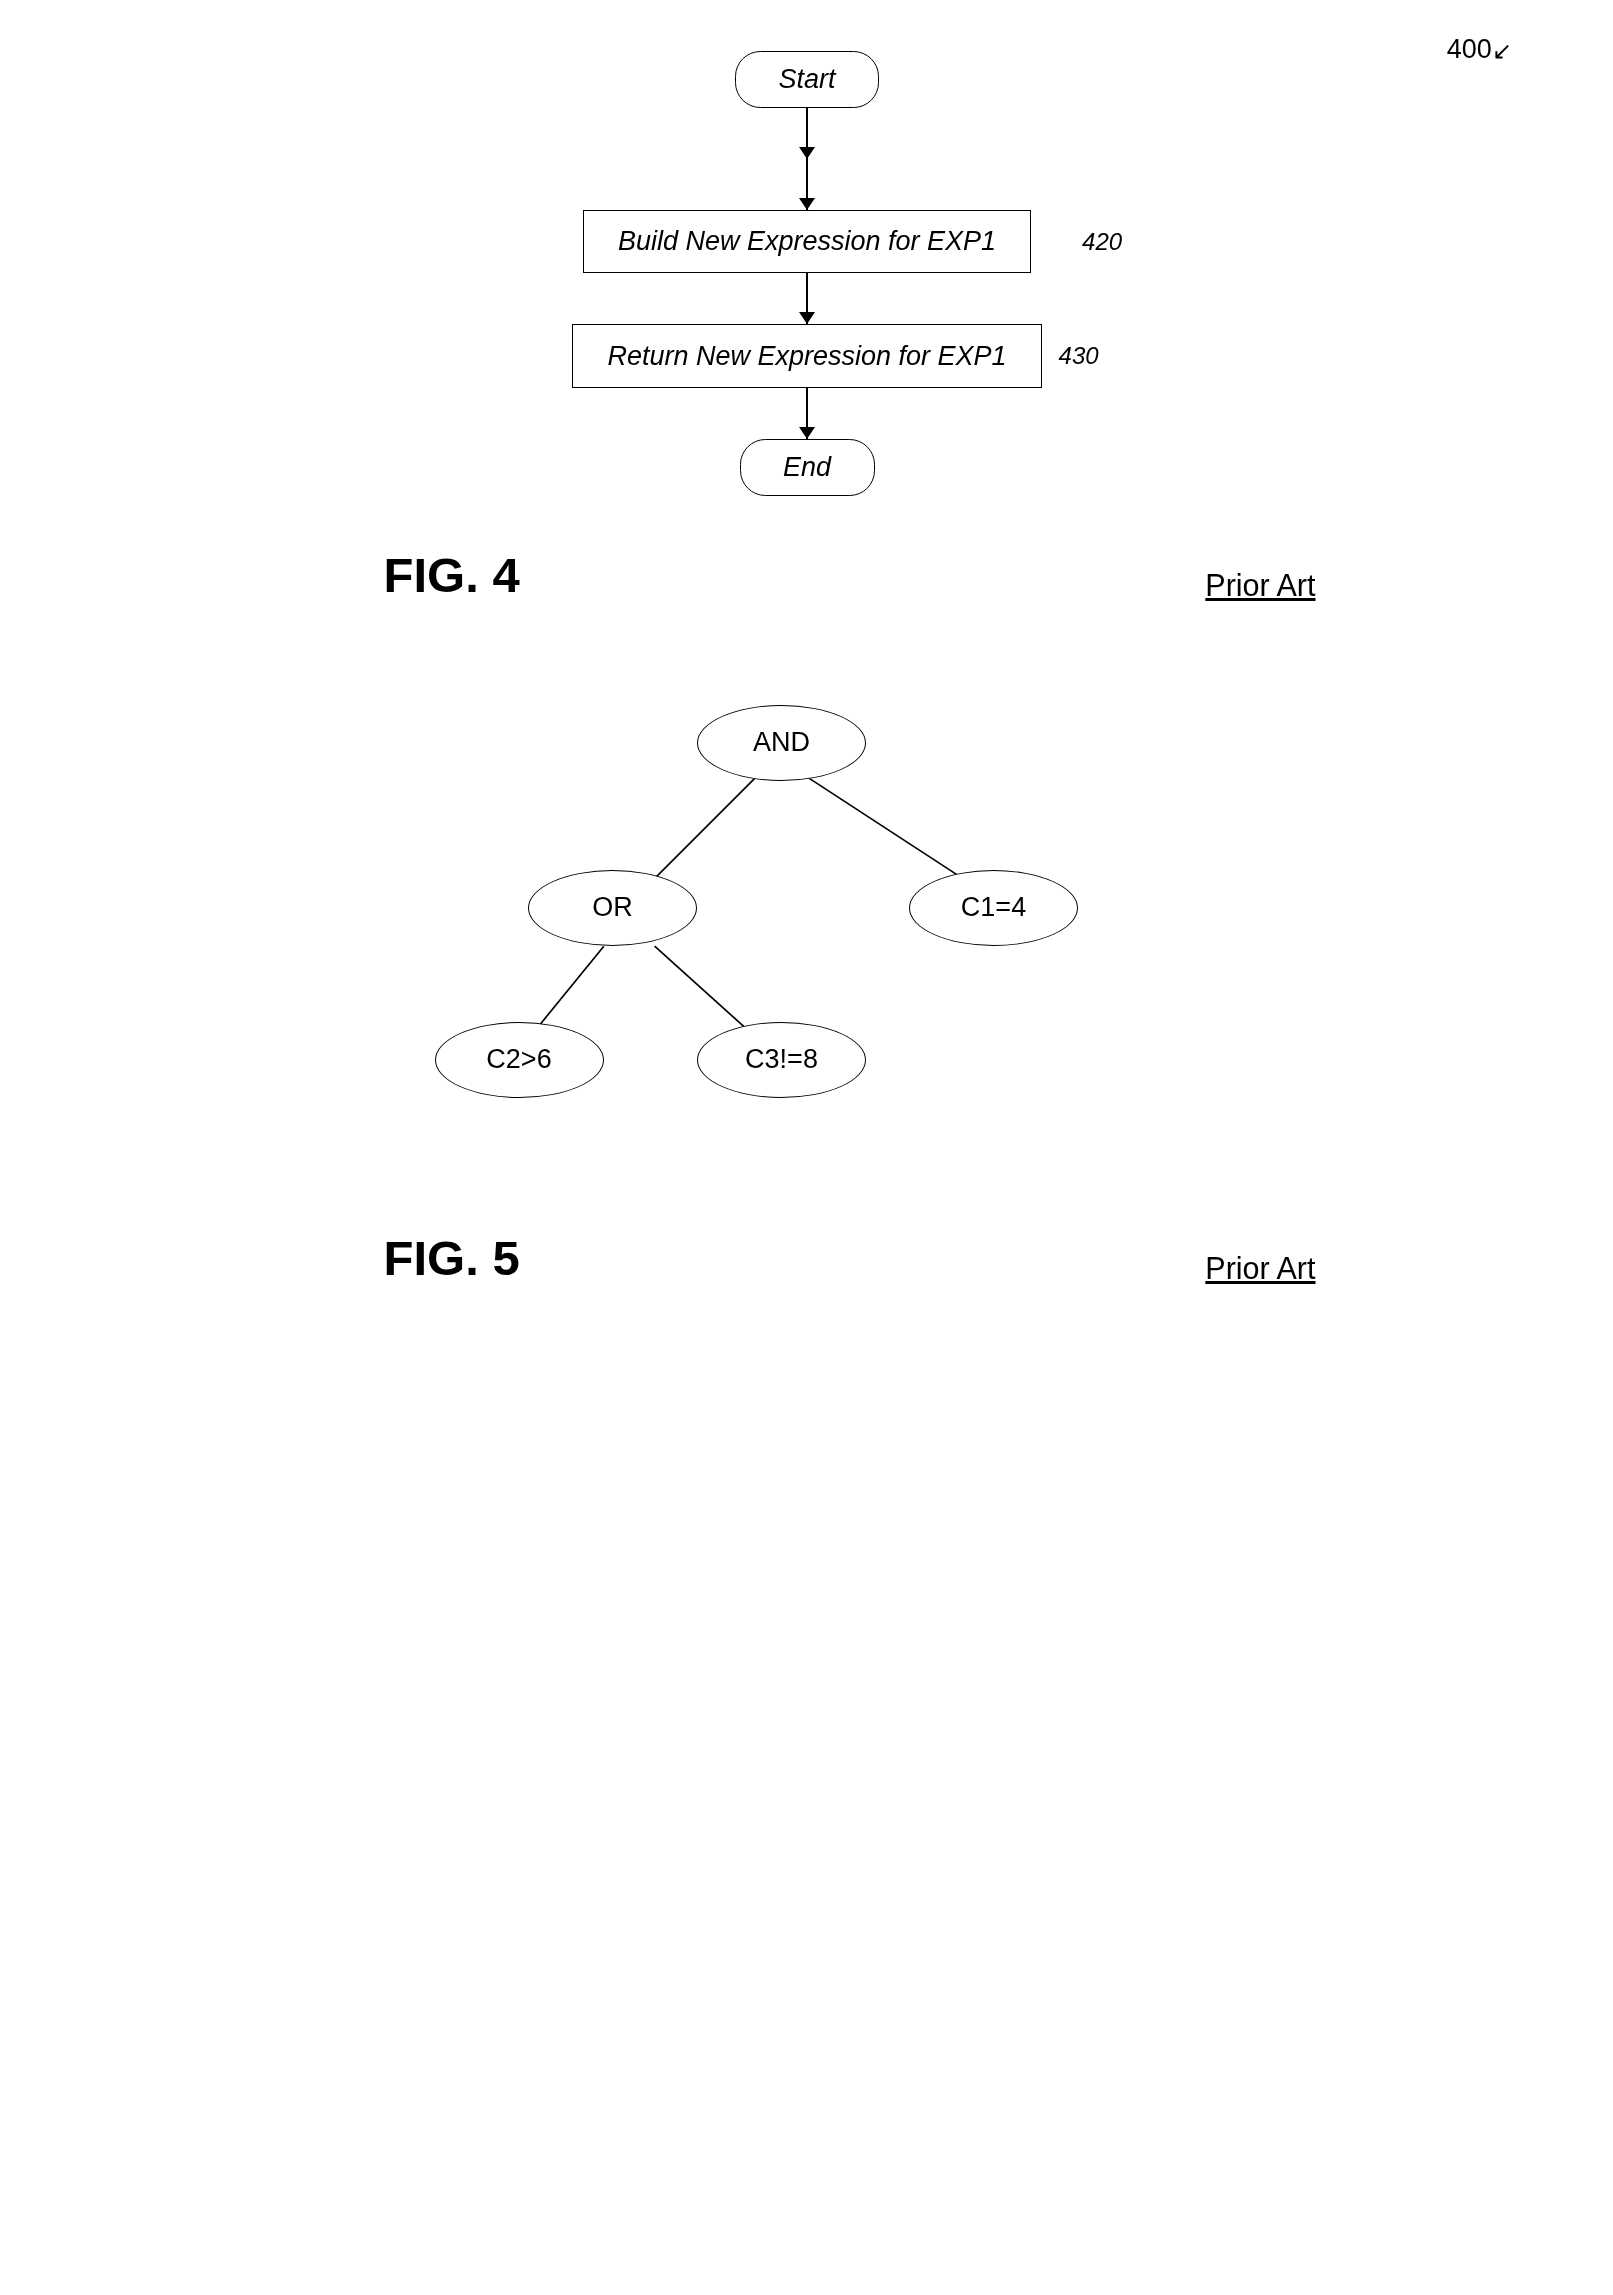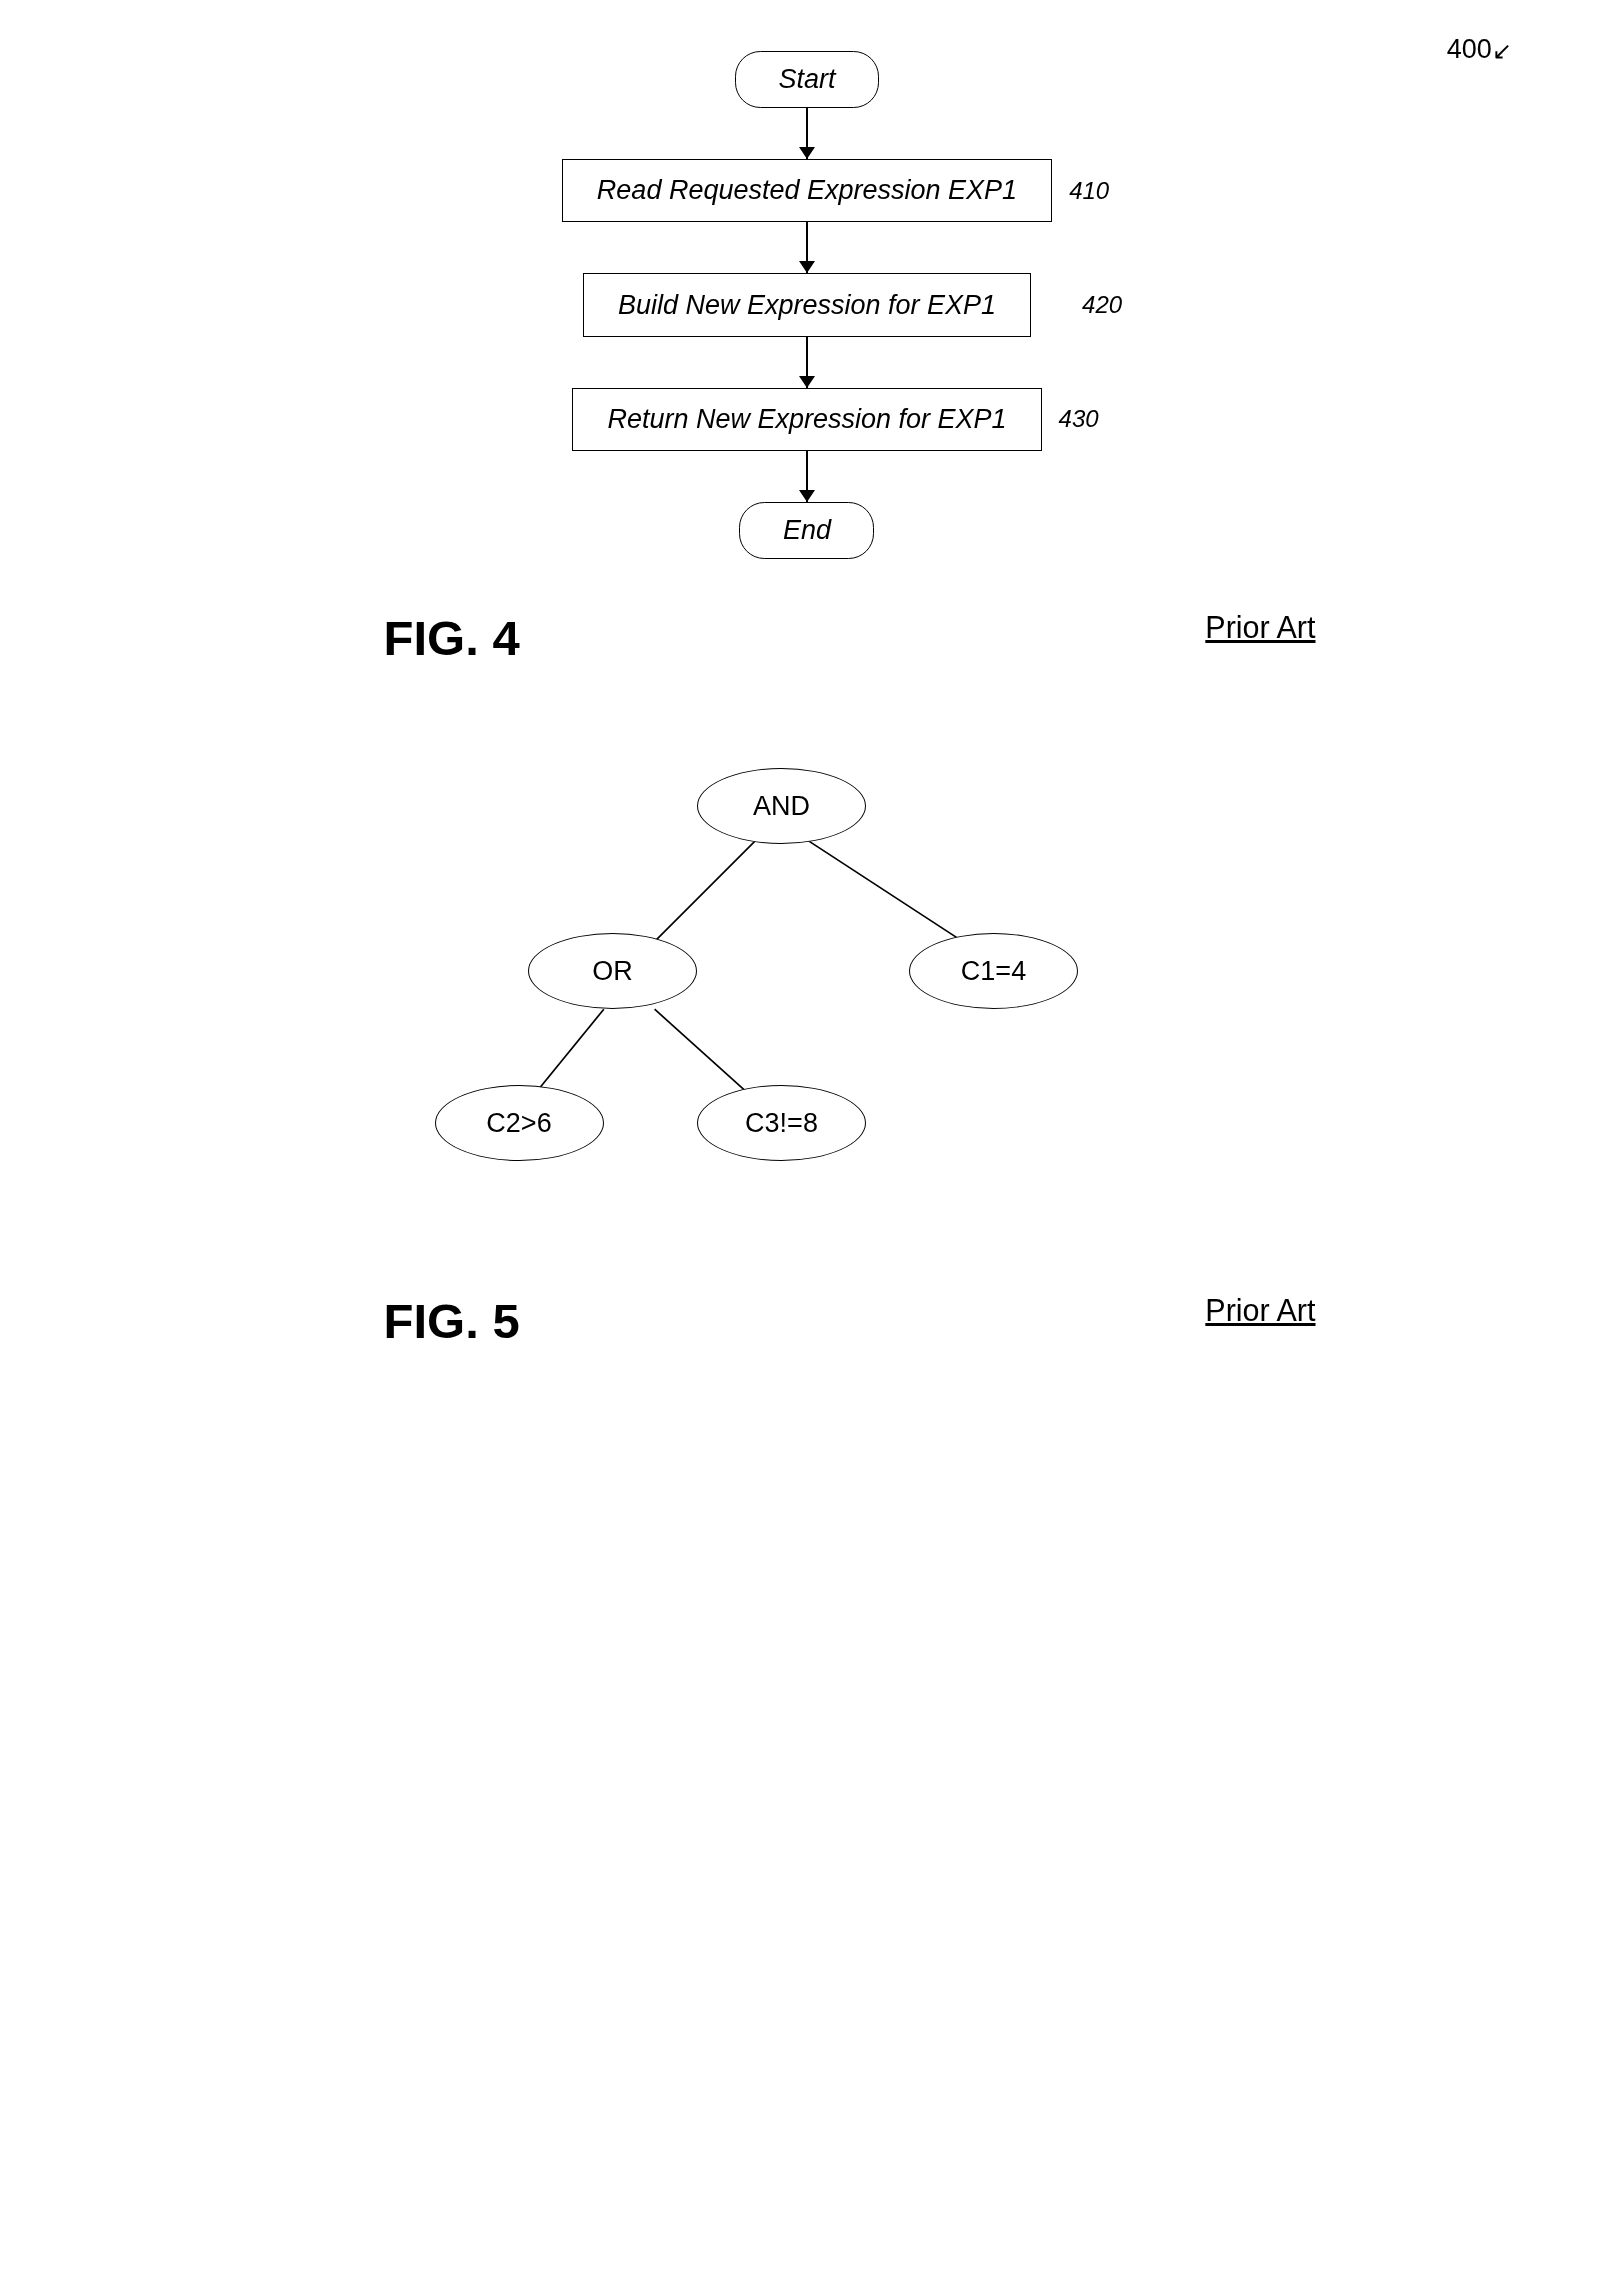--- a/index.html
+++ b/index.html
@@ -125,21 +125,21 @@
       position: absolute;
       top: 0;
       left: 0;
       width: 100%;
       height: 100%;
       pointer-events: none;
     }
 
     .fig4-label-row {
       display: flex;
-      align-items: flex-start;
+      align-items: flex-end;
       width: 1355px;
       margin-top: 51px;
       justify-content: space-between;
     }
 
     
     .num-410 { position: absolute; left: calc(100% + 17px); top: 50%; transform: translateY(-50%); font-size: 24px; }
     .num-420 { position: absolute; left: calc(100% + 17px); top: 50%; transform: translateY(-50%); font-size: 24px; margin-left: 34px; }
     .num-430 { position: absolute; left: calc(100% + 17px); top: 50%; transform: translateY(-50%); font-size: 24px; }
   </style>
@@ -158,26 +158,20 @@
     <div class="fig4-diagram">
 
       <div class="node-wrapper">
         <div class="node-start-end">
           <span>Start</span>
         </div>
       </div>
 
       <div class="arrow-down"></div>
 
-      <div class="node-wrapper" style="position:relative;">
-        <div class="node-rect">
-          <span>Read Requested Expression EXP1</span>
-        </div>
-        <span class="num-410">410</span>
-      </div>
 
       <div class="arrow-down"></div>
 
       <div class="node-wrapper" style="position:relative;">
         <div class="node-rect">
           <span>Build New Expression for EXP1</span>
         </div>
         <span class="num-420">420</span>
       </div>
 

